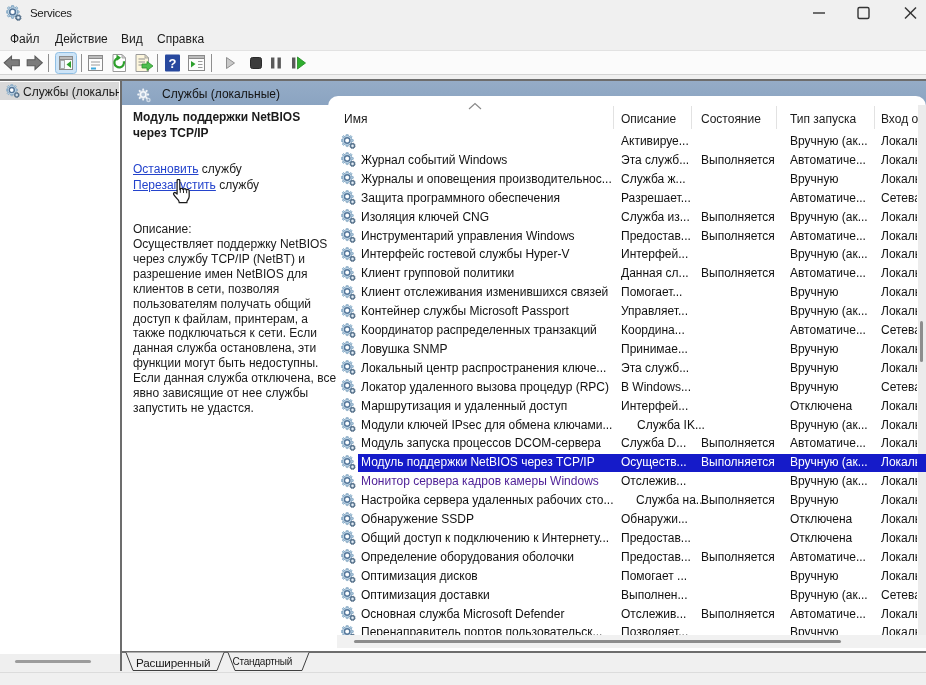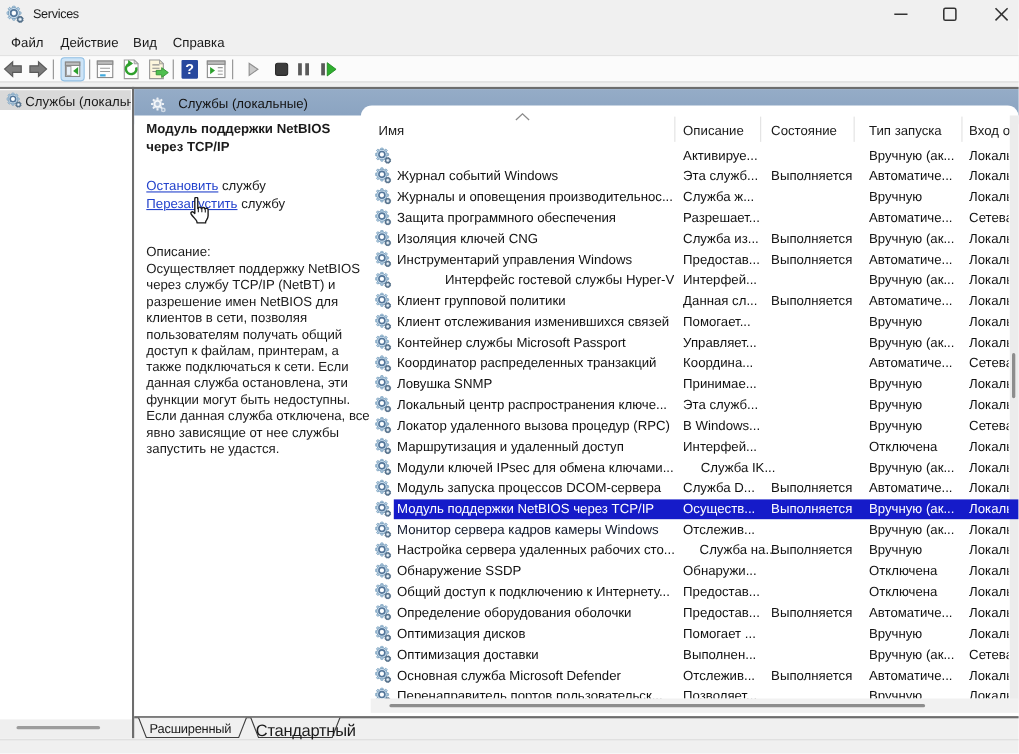--- a/index.html
+++ b/index.html
@@ -273,21 +273,21 @@
       <use href="#gearshape"></use>
     </svg>
 <div class="abs t12" style="left:25px;top:94.5px;height:18.9px;line-height:18.9px;color:#111111;width:252px;overflow:hidden;">Инструментарий управления Windows</div>
 <div class="abs t12" style="left:285px;top:94.5px;height:18.9px;line-height:18.9px;color:#111111;">Предостав...</div>
 <div class="abs t12" style="left:365px;top:94.5px;height:18.9px;line-height:18.9px;color:#111111;">Выполняется</div>
 <div class="abs t12" style="left:454px;top:94.5px;height:18.9px;line-height:18.9px;color:#111111;">Автоматиче...</div>
 <div class="abs t12" style="left:545px;top:94.5px;height:18.9px;line-height:18.9px;color:#111111;width:35.5px;overflow:hidden;">Локальн</div>
 <svg class="abs" style="left:5px;top:114.9px" width="15" height="15" viewBox="0 0 16 16">
       <use href="#gearshape"></use>
     </svg>
-<div class="abs t12" style="left:25px;top:113.4px;height:18.9px;line-height:18.9px;color:#111111;width:252px;overflow:hidden;text-align:right;">Интерфейс гостевой службы Hyper-V</div>
+<div class="abs t12" style="left:25px;top:113.4px;height:18.9px;line-height:18.9px;color:#111111;width:252px;overflow:hidden;">Интерфейс гостевой службы Hyper-V</div>
 <div class="abs t12" style="left:285px;top:113.4px;height:18.9px;line-height:18.9px;color:#111111;">Интерфей...</div>
 <div class="abs t12" style="left:454px;top:113.4px;height:18.9px;line-height:18.9px;color:#111111;">Вручную (ак...</div>
 <div class="abs t12" style="left:545px;top:113.4px;height:18.9px;line-height:18.9px;color:#111111;width:35.5px;overflow:hidden;">Локальн</div>
 <svg class="abs" style="left:5px;top:133.8px" width="15" height="15" viewBox="0 0 16 16">
       <use href="#gearshape"></use>
     </svg>
 <div class="abs t12" style="left:25px;top:132.3px;height:18.9px;line-height:18.9px;color:#111111;width:252px;overflow:hidden;">Клиент групповой политики</div>
 <div class="abs t12" style="left:285px;top:132.3px;height:18.9px;line-height:18.9px;color:#111111;">Данная сл...</div>
 <div class="abs t12" style="left:365px;top:132.3px;height:18.9px;line-height:18.9px;color:#111111;">Выполняется</div>
 <div class="abs t12" style="left:454px;top:132.3px;height:18.9px;line-height:18.9px;color:#111111;">Автоматиче...</div>
@@ -361,21 +361,21 @@
       <use href="#gearshape"></use>
     </svg>
 <div class="abs t12" style="left:25px;top:321.3px;height:18.9px;line-height:18.9px;color:#ffffff;width:252px;overflow:hidden;">Модуль поддержки NetBIOS через TCP/IP</div>
 <div class="abs t12" style="left:285px;top:321.3px;height:18.9px;line-height:18.9px;color:#ffffff;">Осуществ...</div>
 <div class="abs t12" style="left:365px;top:321.3px;height:18.9px;line-height:18.9px;color:#ffffff;">Выполняется</div>
 <div class="abs t12" style="left:454px;top:321.3px;height:18.9px;line-height:18.9px;color:#ffffff;">Вручную (ак...</div>
 <div class="abs t12" style="left:545px;top:321.3px;height:18.9px;line-height:18.9px;color:#ffffff;width:35.5px;overflow:hidden;">Локальн</div>
 <svg class="abs" style="left:5px;top:341.7px" width="15" height="15" viewBox="0 0 16 16">
       <use href="#gearshape"></use>
     </svg>
-<div class="abs t12" style="left:25px;top:340.2px;height:18.9px;line-height:18.9px;color:#0f172a;width:252px;overflow:hidden;">Монитор сервера кадров камеры Windows</div>
+<div class="abs t12" style="left:25px;top:340.2px;height:18.9px;line-height:18.9px;color:#4c1d95;width:252px;overflow:hidden;">Монитор сервера кадров камеры Windows</div>
 <div class="abs t12" style="left:285px;top:340.2px;height:18.9px;line-height:18.9px;color:#111111;">Отслежив...</div>
 <div class="abs t12" style="left:454px;top:340.2px;height:18.9px;line-height:18.9px;color:#111111;">Вручную (ак...</div>
 <div class="abs t12" style="left:545px;top:340.2px;height:18.9px;line-height:18.9px;color:#111111;width:35.5px;overflow:hidden;">Локальн</div>
 <svg class="abs" style="left:5px;top:360.6px" width="15" height="15" viewBox="0 0 16 16">
       <use href="#gearshape"></use>
     </svg>
 <div class="abs t12" style="left:25px;top:359.1px;height:18.9px;line-height:18.9px;color:#111111;width:252px;overflow:hidden;">Настройка сервера удаленных рабочих сто...</div>
 <div class="abs t12" style="left:285px;top:359.1px;height:18.9px;line-height:18.9px;color:#111111;margin-left:15px;">Служба на...</div>
 <div class="abs t12" style="left:365px;top:359.1px;height:18.9px;line-height:18.9px;color:#111111;">Выполняется</div>
 <div class="abs t12" style="left:454px;top:359.1px;height:18.9px;line-height:18.9px;color:#111111;">Вручную</div>
@@ -439,13 +439,13 @@
 
 <div class="abs" style="left:122px;top:651px;width:804px;height:1.5px;background:#6d6d6d;"></div>
 <svg class="abs" style="left:120px;top:652px" width="250" height="20" viewBox="0 0 250 20">
   <polygon points="6,0.5 104,0.5 97,18.5 13,18.5" fill="#f0f0f0"></polygon>
   <polyline points="6,0.5 13,18.5 97,18.5 104,0.5" fill="none" stroke="#3f3f3f" stroke-width="1"></polyline>
   <polygon points="108,0.5 189,0.5 182,18.5 115,18.5" fill="#efefef"></polygon>
   <polyline points="108,0.5 115,18.5 182,18.5 189,0.5" fill="none" stroke="#3f3f3f" stroke-width="1"></polyline>
 </svg>
 <div class="abs" style="left:0;top:671.5px;width:926px;height:1px;background:#dcdcdc;"></div>
 <div class="abs" style="left:136px;top:655.5px;font-size:11.7px;letter-spacing:-0.2px;color:#1a1a1a;white-space:nowrap;">Расширенный</div>
-<div class="abs" style="left:232.5px;top:655.5px;font-size:15px;letter-spacing:-0.25px;color:#1a1a1a;white-space:nowrap;">Стандартный</div>
+<div class="abs" style="left:232.5px;top:655.5px;font-size:10px;letter-spacing:-0.25px;color:#1a1a1a;white-space:nowrap;">Стандартный</div>
 
 </body></html>

